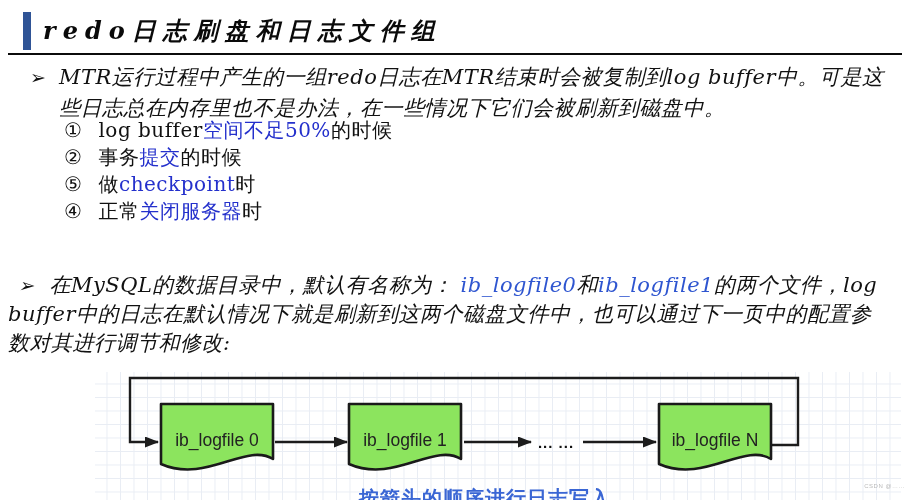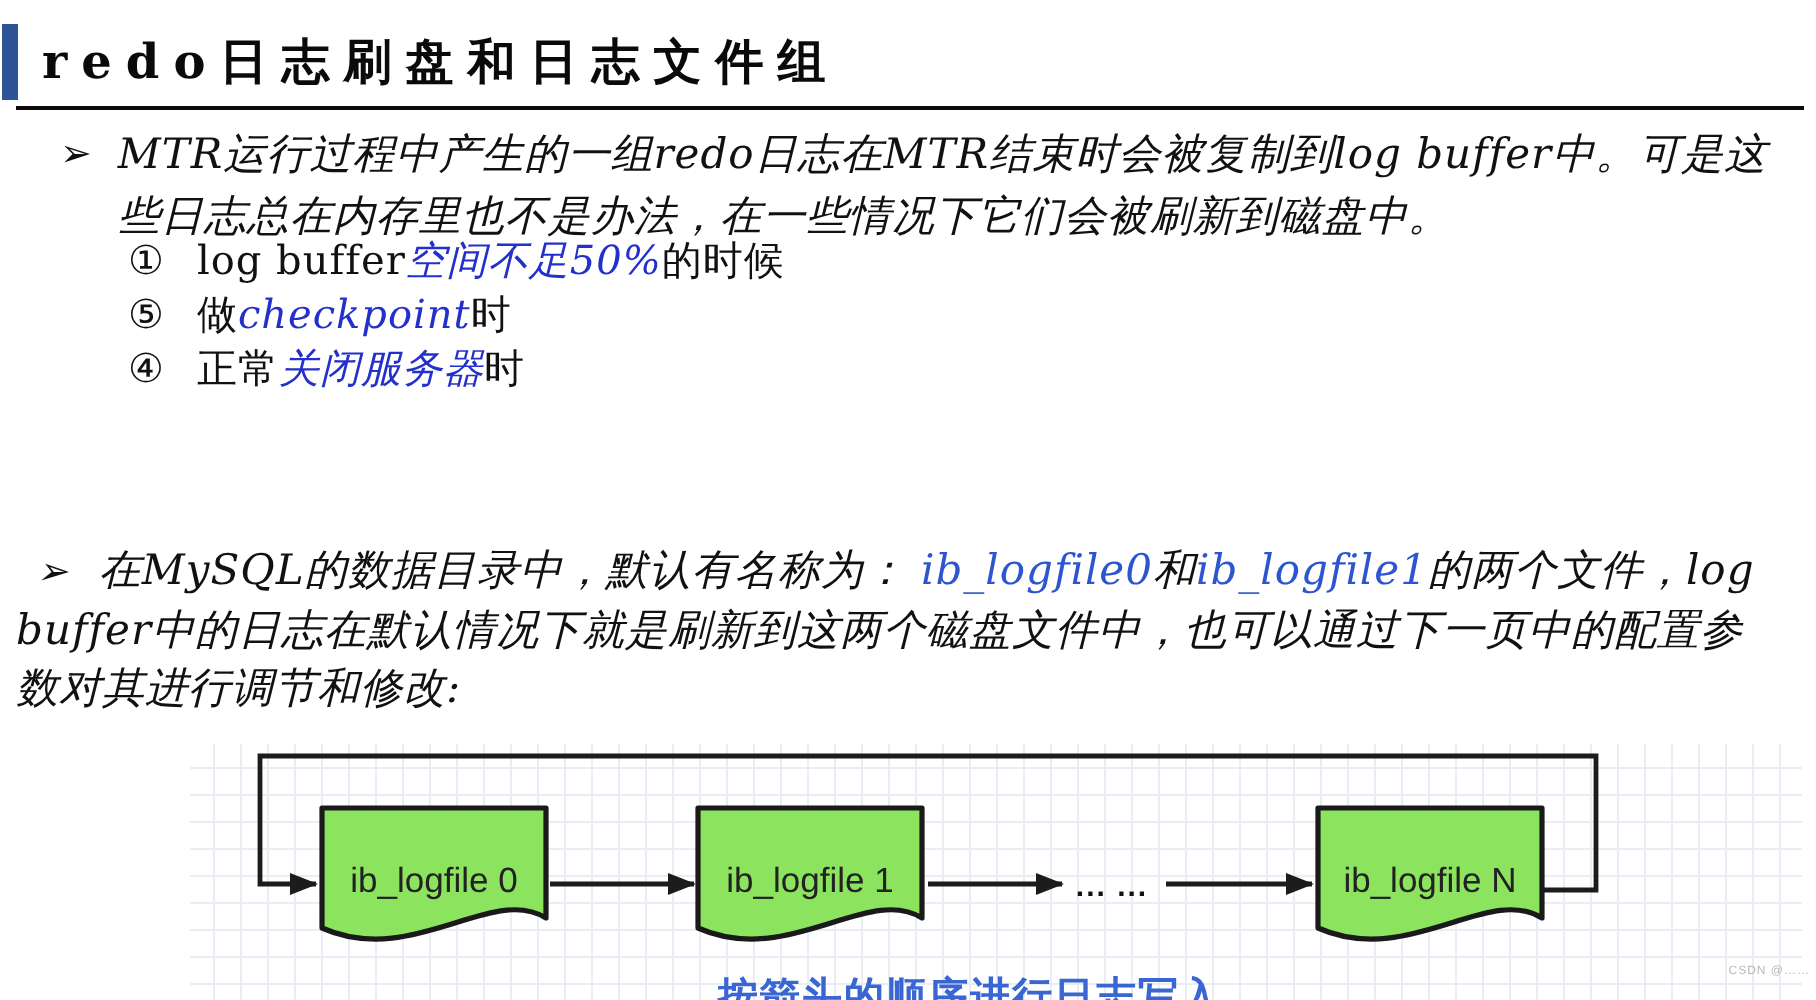--- a/index.html
+++ b/index.html
@@ -6,40 +6,40 @@
     --blue:#2430cc; --link:#2e55d0; --accent:#2f5496; --wire:#1c1c1c;
     --green:#8ce45e; --caption:#3a66d4;
   }
   *{margin:0;padding:0;box-sizing:border-box;}
   html,body{background:#fff;}
   .slide{
     position:relative; width:908px; height:500px; background:#ffffff;
     font-family:"DejaVu Serif","Liberation Serif",serif; color:#111; overflow:hidden;
   }
   
-  .hdr{position:absolute;left:1px;top:12px;display:flex;align-items:center;}
+  .hdr{position:absolute;left:23px;top:12px;display:flex;align-items:center;font-style:italic;}
   .accent-bar{width:8px;height:38px;background:var(--accent);margin-right:12px;}
   .title{font-size:24px;font-weight:bold;letter-spacing:7px;color:#0a0a0a;white-space:nowrap;}
   .rule{position:absolute;left:8px;top:53px;width:894px;height:2px;background:#0b0b0b;}
 
   
   .b1{position:absolute;left:30px;top:62px;width:866px;display:flex;}
   .b1 .marker{font-size:19px;line-height:31px;margin-right:13px;}
   .b1 .txt{font-size:21px;line-height:31px;letter-spacing:.5px;font-style:italic;}
 
   
   .flist{position:absolute;left:64px;top:117px;list-style:none;}
   .flist li{font-size:20px;line-height:27px;letter-spacing:.5px;white-space:nowrap;}
   .flist .num{font-size:20px;margin-right:16px;}
 
   
   .b2{position:absolute;left:8px;top:271px;width:878px;font-size:21px;line-height:29px;letter-spacing:.5px;font-style:italic;}
   .b2 .marker{font-size:19px;margin-left:10px;margin-right:15px;}
 
-  .s-blue{color:var(--blue);font-style:italic;}
+  .s-blue{color:var(--blue);}
   .s-link{color:var(--link);}
 
   
   .diagram{
     position:absolute;left:95px;top:372px;width:806px;height:141px;
     background-image:linear-gradient(#e9edf4 1px,transparent 1px),
                      linear-gradient(90deg,#e9edf4 1px,transparent 1px);
     background-size:13.5px 13.5px;background-position:-2px -2px;
   }
   .diagram svg{display:block;}
@@ -64,20 +64,23 @@
   <div class="rule"></div>
 
   <div class="b1">
     <span class="marker">➢</span>
     <span class="txt"><span>MTR运行过程中产生的一组redo日志在MTR结束时会被复制到log buffer中。可是这些日志总在内存里也不是办法，在一些情况下它们会被刷新到磁盘中。</span></span>
   </div>
 
   <ul class="flist">
     <li>
       <span class="num">①</span><span><span>log buffer</span><span class="s-blue">空间不足50%</span><span>的时候</span></span>
+    </li>
+    <li>
+      <span class="num">②</span><span><span>事务</span><span class="s-blue">提交</span><span>的时候</span></span>
     </li>
     <li>
       <span class="num">⑤</span><span><span>做</span><span class="s-blue">checkpoint</span><span>时</span></span>
     </li>
     <li>
       <span class="num">④</span><span><span>正常</span><span class="s-blue">关闭服务器</span><span>时</span></span>
     </li>
   </ul>
 
   <div class="b2"><span class="marker">➢</span><span><span>在MySQL的数据目录中，默认有名称为： </span><span class="s-link">ib_logfile0</span><span>和</span><span class="s-link">ib_logfile1</span><span>的两个文件，log buffer中的日志在默认情况下就是刷新到这两个磁盘文件中，也可以通过下一页中的配置参数对其进行调节和修改:</span></span></div>

